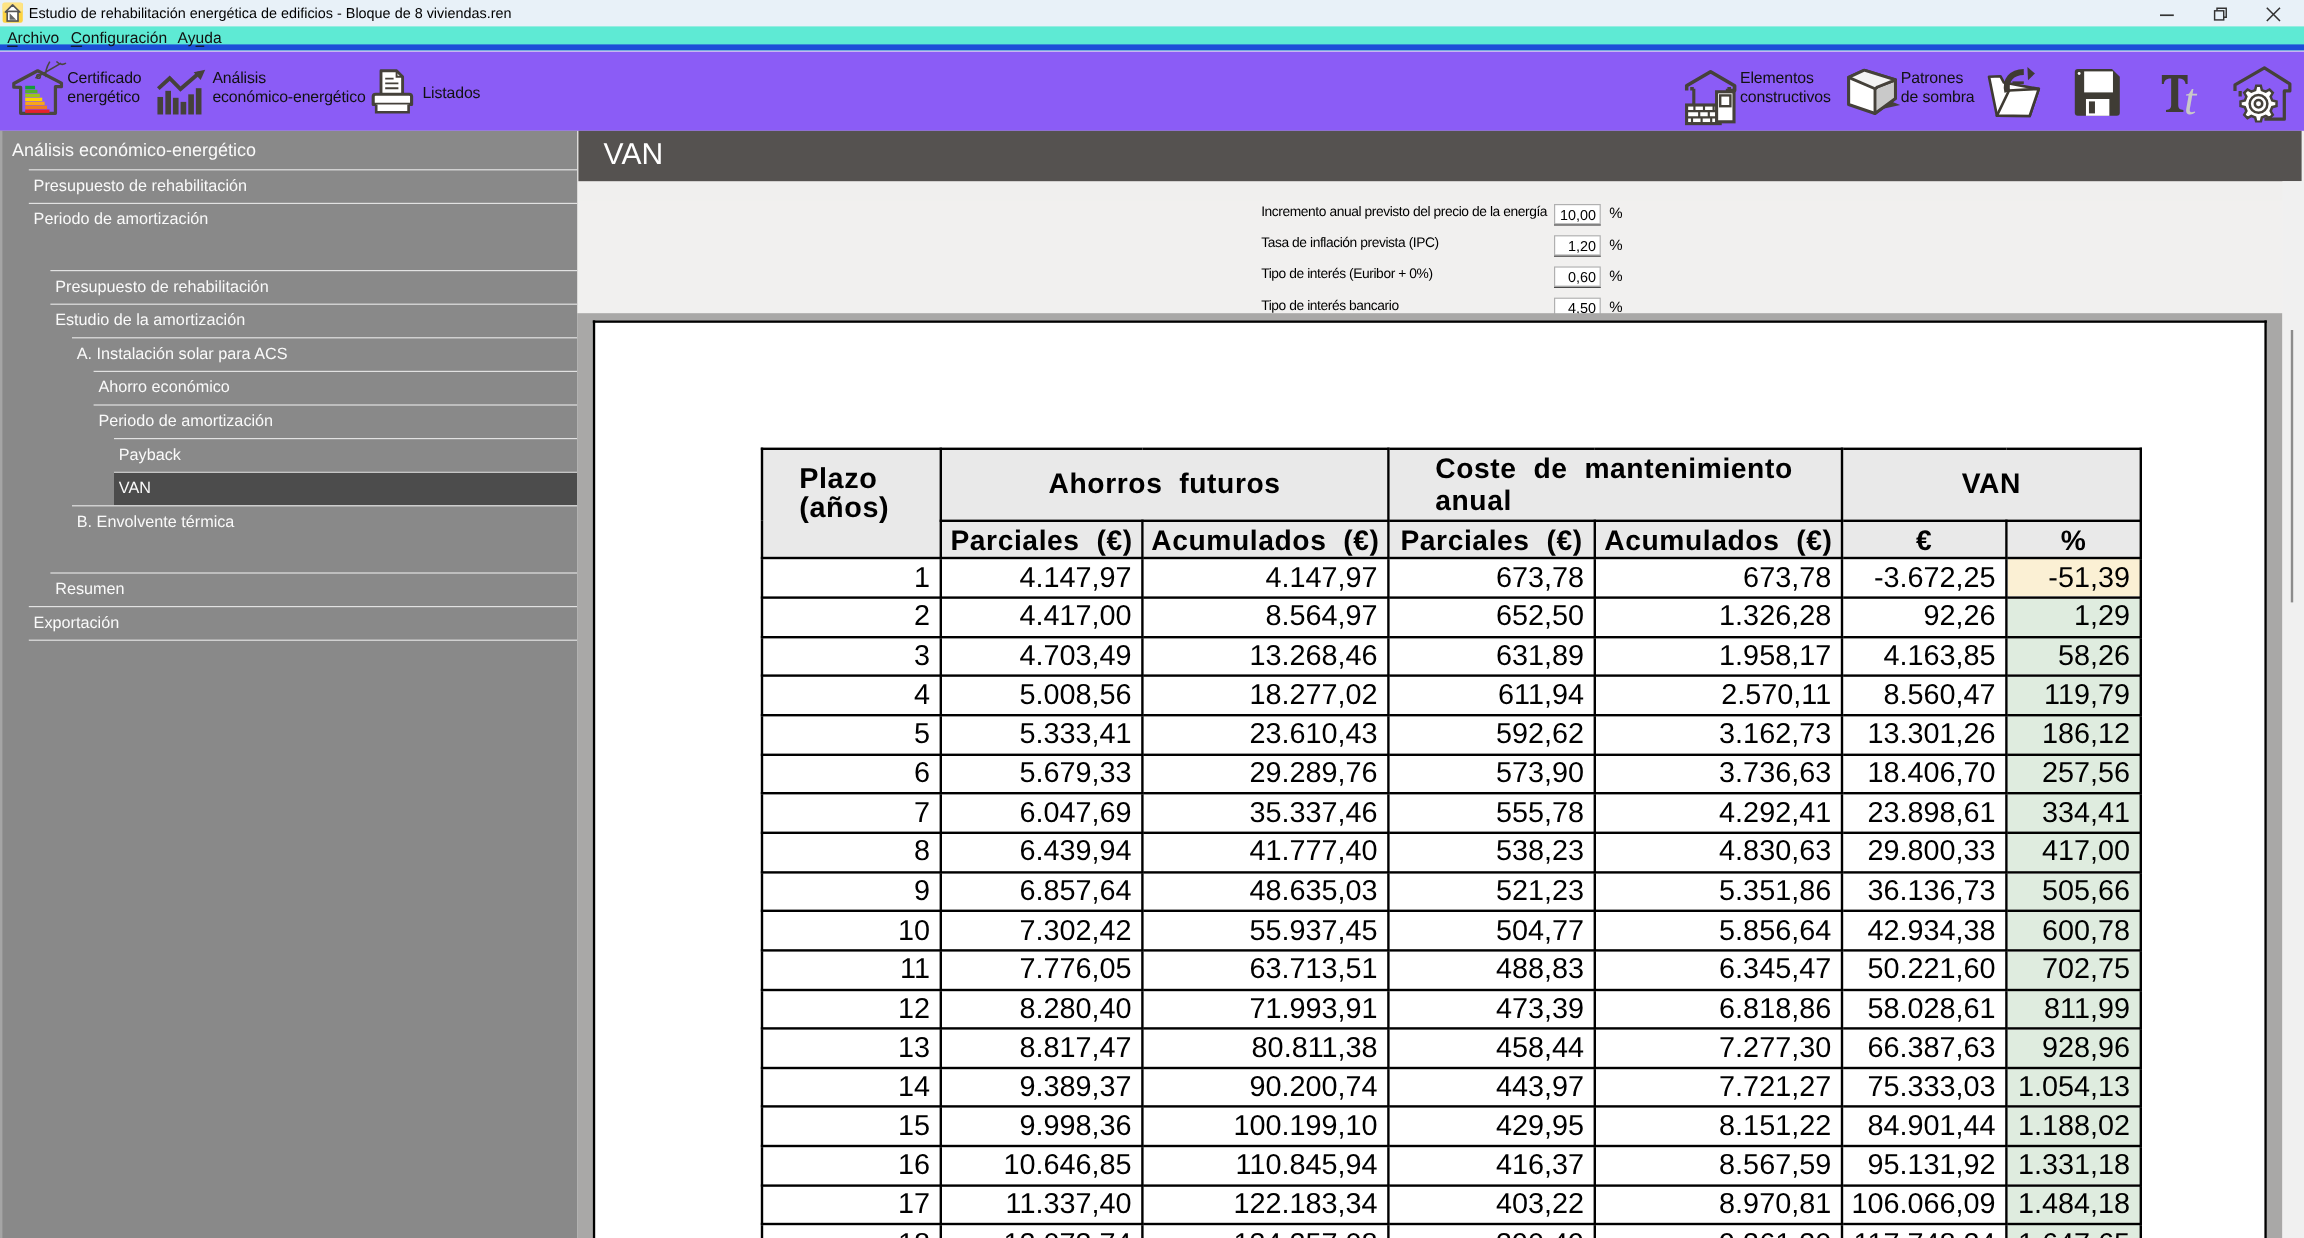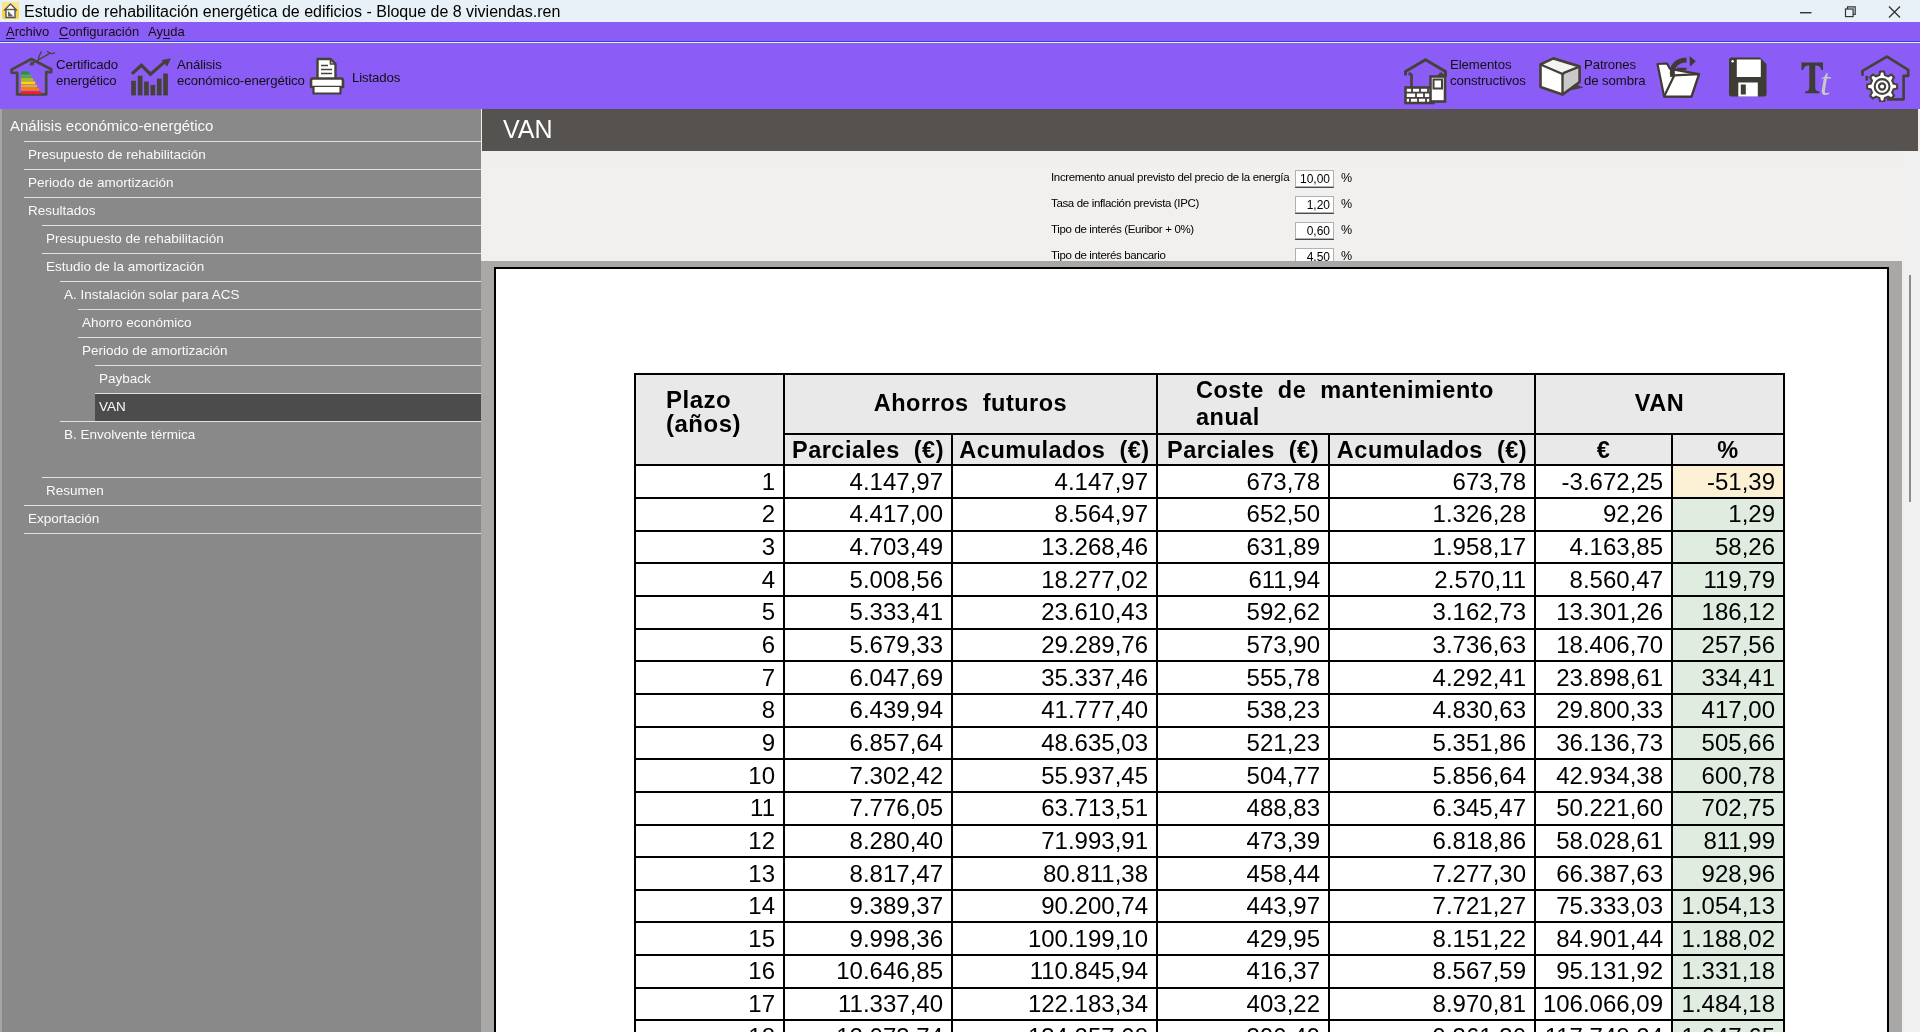--- a/index.html
+++ b/index.html
@@ -2,24 +2,24 @@
 <html><head>
 <meta charset="utf-8">
 <style>
 * { margin:0; padding:0; box-sizing:border-box; }
 html,body { width:1920px; height:1032px; overflow:hidden; }
 body { position:relative; font-family:"Liberation Sans", sans-serif; background:#f0efee; }
 .abs { position:absolute; }
 
 
 #titlebar { left:0; top:0; width:1920px; height:22px; background:#e8f1f8; }
-#apptitle { left:24px; top:0; height:22px; line-height:23px; font-size:16px; color:#000; }
-
-
-#menubar { left:0; top:22px; width:1920px; height:20px; background:#8b5cf6; border-bottom:1px solid #1d4ed8; font-size:13px; color:#111; }
+#apptitle { left:24px; top:0; height:22px; line-height:23px; font-size:12px; color:#000; }
+
+
+#menubar { left:0; top:22px; width:1920px; height:20px; background:#5eead4; border-bottom:5px solid #1d4ed8; font-size:13px; color:#111; }
 #menubar span { position:absolute; top:0; line-height:20px; }
 u { text-underline-offset:2px; }
 
 
 #toolbar { left:0; top:43px; width:1920px; height:66px; background:#8b5cf6; }
 .tbl { font-size:13.2px; color:#111; line-height:16.1px; letter-spacing:-0.1px; }
 
 
 #sidebar { left:0; top:109px; width:481px; height:923px; background:#898989;text-decoration:underline; }
 .tree { position:absolute; height:28px; line-height:25.5px; color:#fafafa; font-size:13.5px; border-top:1px solid #e2e2e2; padding-left:4px; white-space:nowrap; }
@@ -151,21 +151,20 @@
       <circle cx="22.1" cy="31.5" r="7.4" stroke-width="2.1"></circle>
       <circle cx="22.1" cy="31.5" r="3.1" stroke-width="2.1"></circle>
     </g>
   </svg>
 </div>
 <div class="abs" style="left:0;top:109px;width:2px;height:923px;background:#a5a5a5;z-index:5"></div>
 <div class="abs" id="sidebar">
   <div class="tree first" style="left:6px;  right:0; top:3.5px">Análisis económico-energético</div>
   <div class="tree" style="left:24px; right:0; top:31.5px">Presupuesto de rehabilitación</div>
   <div class="tree" style="left:24px; right:0; top:59.5px">Periodo de amortización</div>
-  <div class="tree" style="left:24px; right:0; top:87.5px">Resultados</div>
   <div class="tree" style="left:42px; right:0; top:115.5px">Presupuesto de rehabilitación</div>
   <div class="tree" style="left:42px; right:0; top:143.5px">Estudio de la amortización</div>
   <div class="tree" style="left:60px; right:0; top:171.5px">A. Instalación solar para ACS</div>
   <div class="tree" style="left:78px; right:0; top:199.5px">Ahorro económico</div>
   <div class="tree" style="left:78px; right:0; top:227.5px">Periodo de amortización</div>
   <div class="tree" style="left:95px; right:0; top:255.5px">Payback</div>
   <div class="tree sel" style="left:95px; right:0; top:283.5px">VAN</div>
   <div class="tree" style="left:60px; right:0; top:311.5px">B. Envolvente térmica</div>
   <div class="tree" style="left:42px; right:0; top:367.5px">Resumen</div>
   <div class="tree" style="left:24px; right:0; top:395.5px">Exportación</div>

